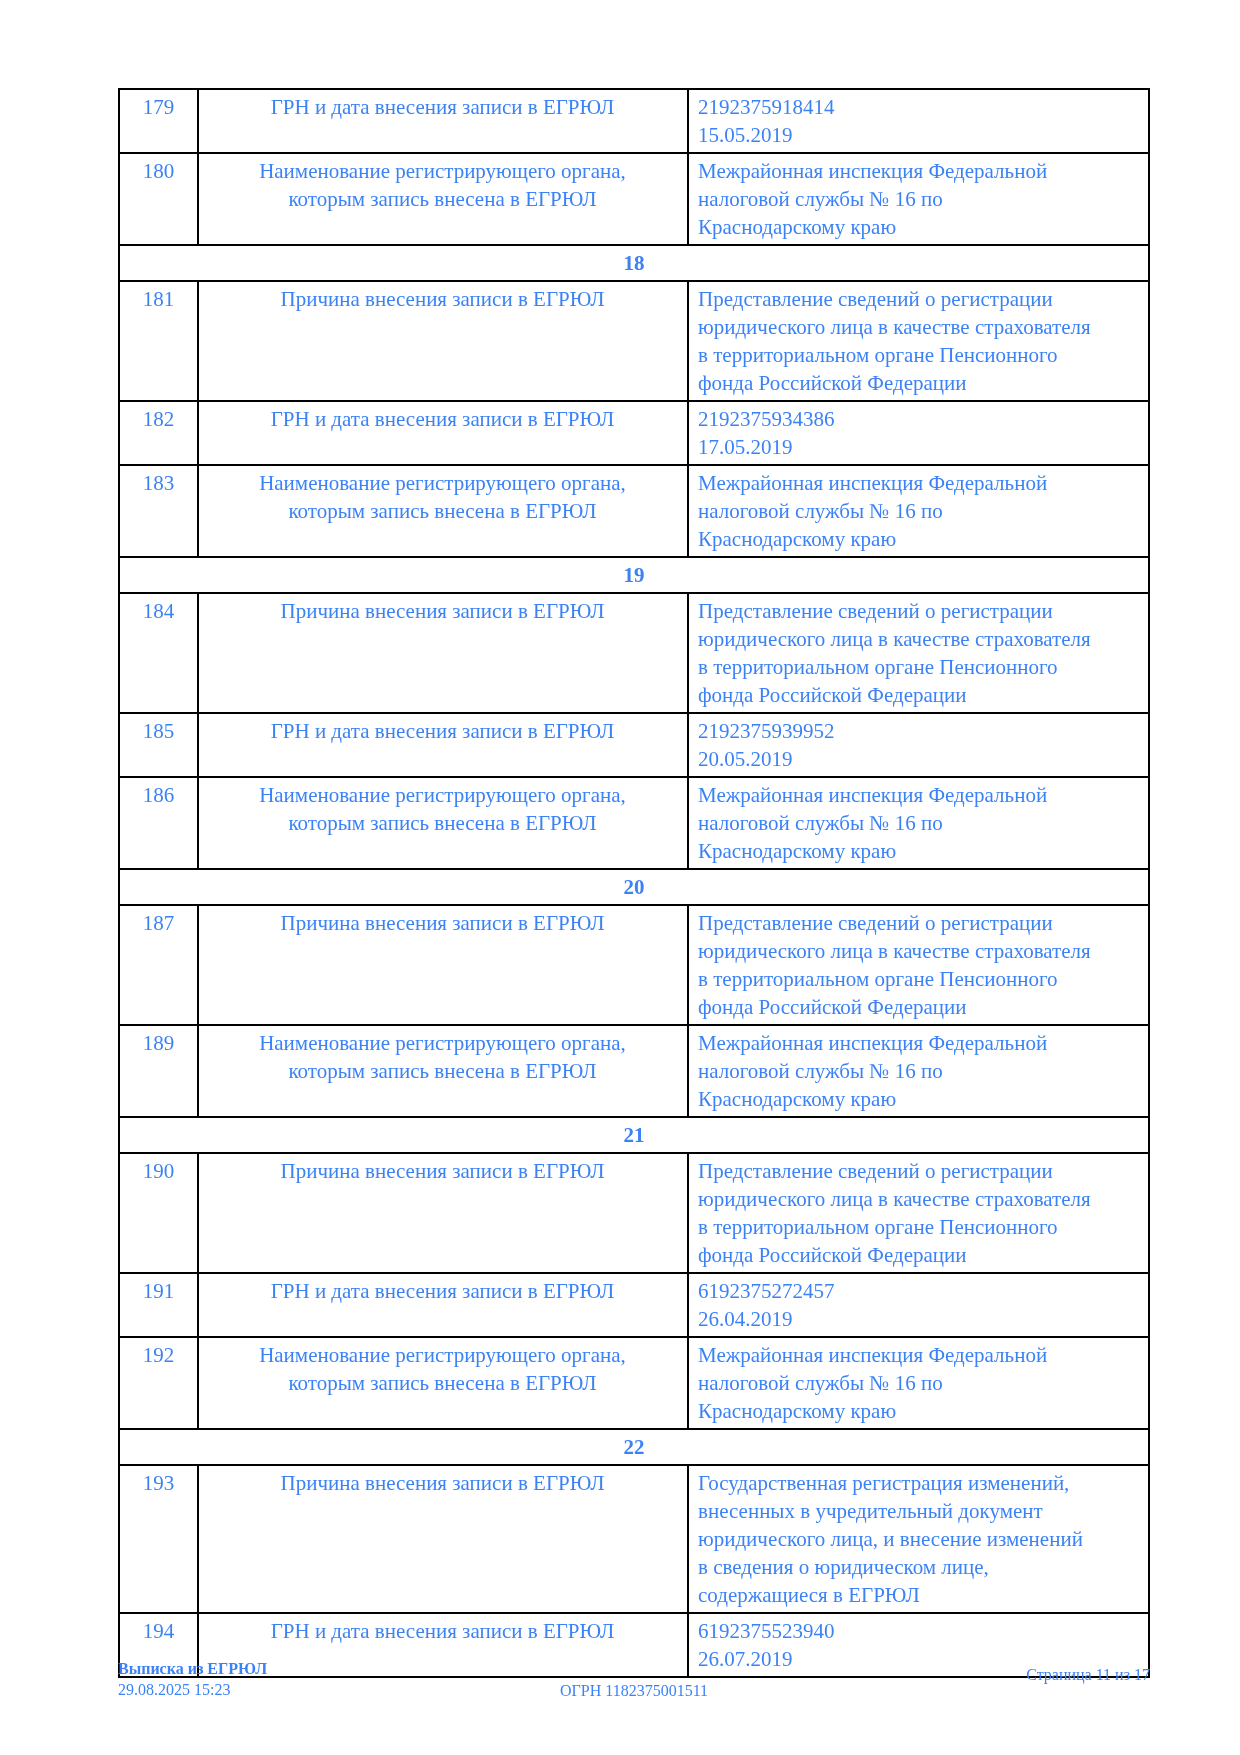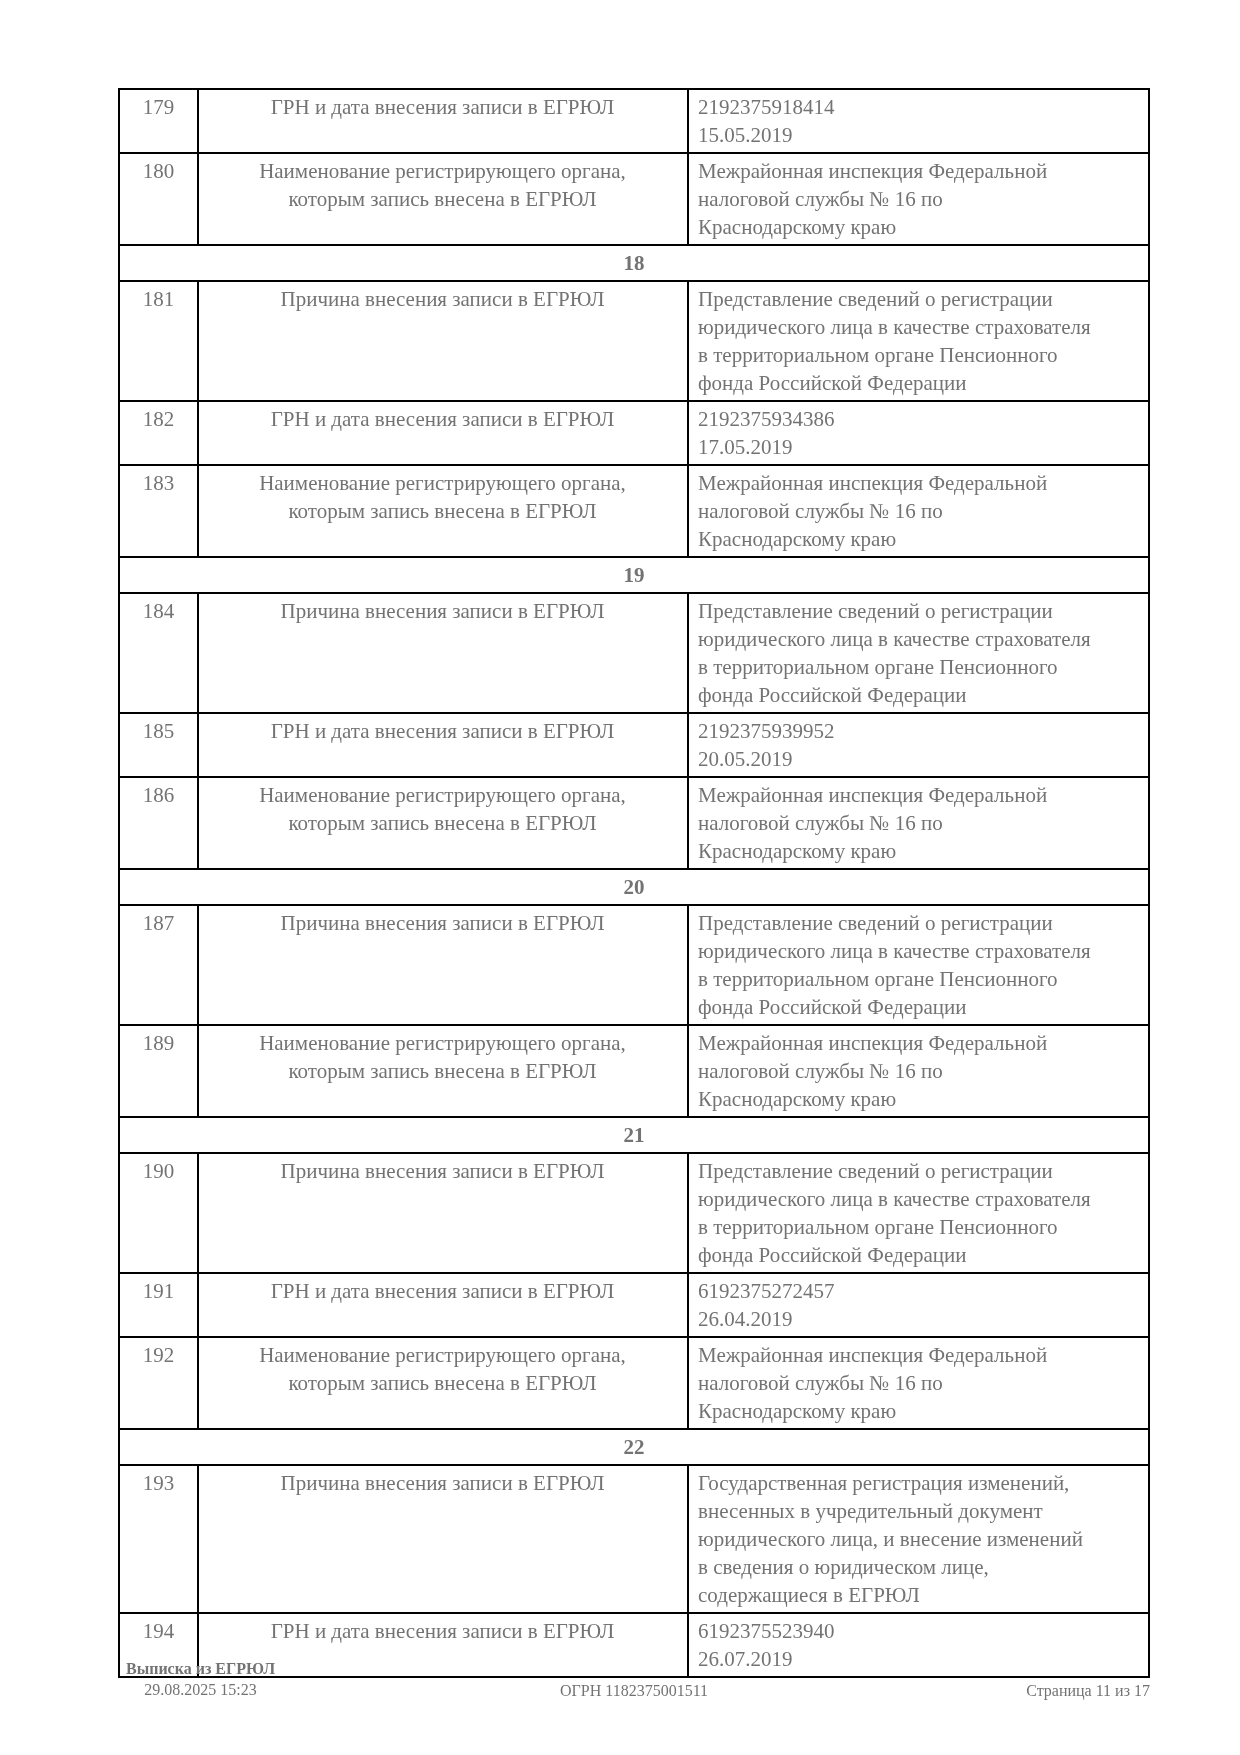--- a/index.html
+++ b/index.html
@@ -5,21 +5,21 @@
   html, body {
     margin: 0;
     padding: 0;
     background: #ffffff;
   }
   .page {
     position: relative;
     width: 1240px;
     height: 1755px;
     background: #ffffff;
-    color: #737373;
+    color: #3b82f6;
     font-family: "Liberation Serif", "DejaVu Serif", serif;
     overflow: hidden;
   }
   table.egrul-table {
     position: absolute;
     left: 118px;
     top: 88px;
     width: 1032px;
     border-collapse: collapse;
     table-layout: fixed;
@@ -56,37 +56,36 @@
     position: absolute;
     left: 118px;
     top: 1658px;
     width: 1032px;
     height: 44px;
     font-size: 16px;
     line-height: 21px;
   }
   .footer-left {
     position: absolute;
-    left: 8px;
+    left: 0;
     top: 0;
-    text-align: center;
   }
   .footer-doc-title {
     font-weight: bold;
   }
   .footer-center {
     position: absolute;
     left: 50%;
     transform: translateX(-50%);
     bottom: 1px;
   }
   .footer-right {
     position: absolute;
     right: 0;
-    bottom: 1px;
+    bottom: 17px;
   }
 </style>
 </head>
 <body>
 
 <div class="page">
 
   <table class="egrul-table">
     <tbody id="table-body">
         <tr>

